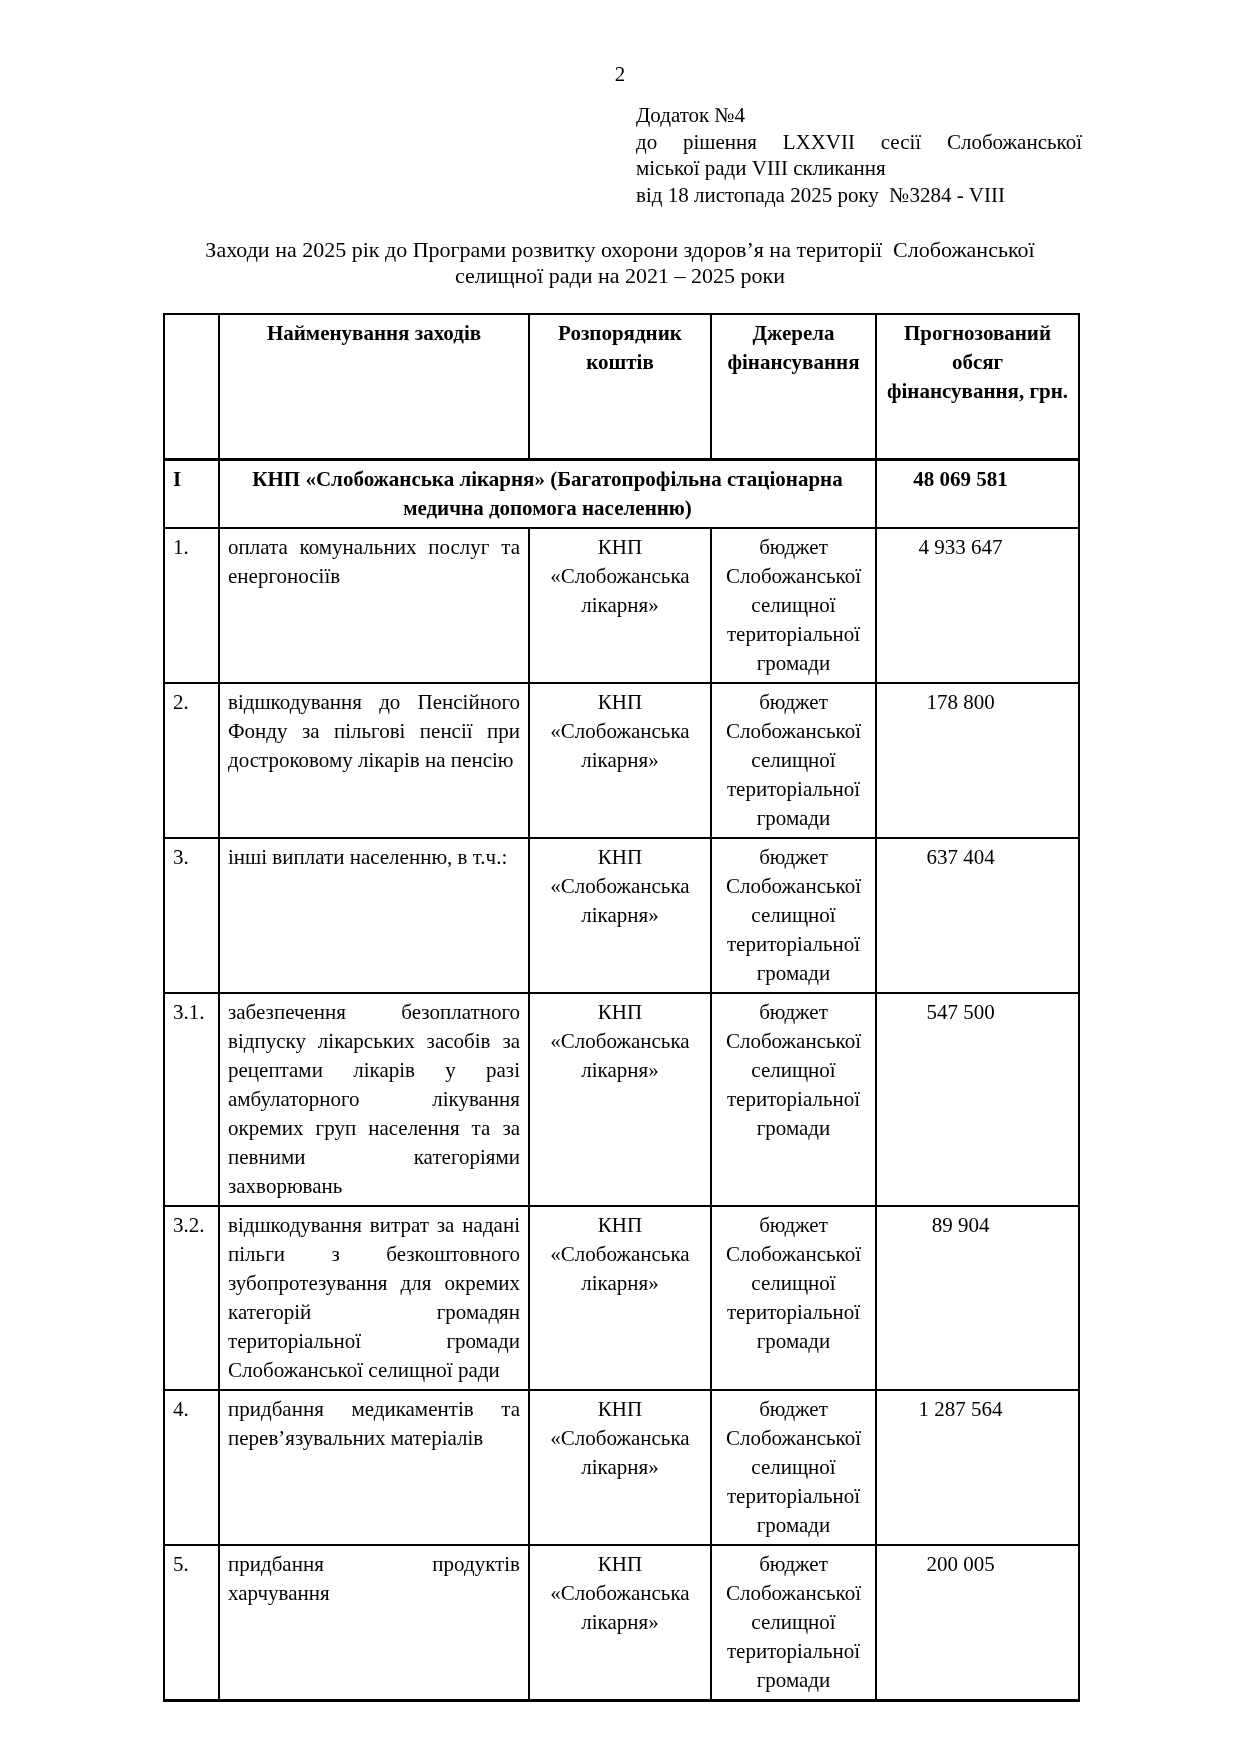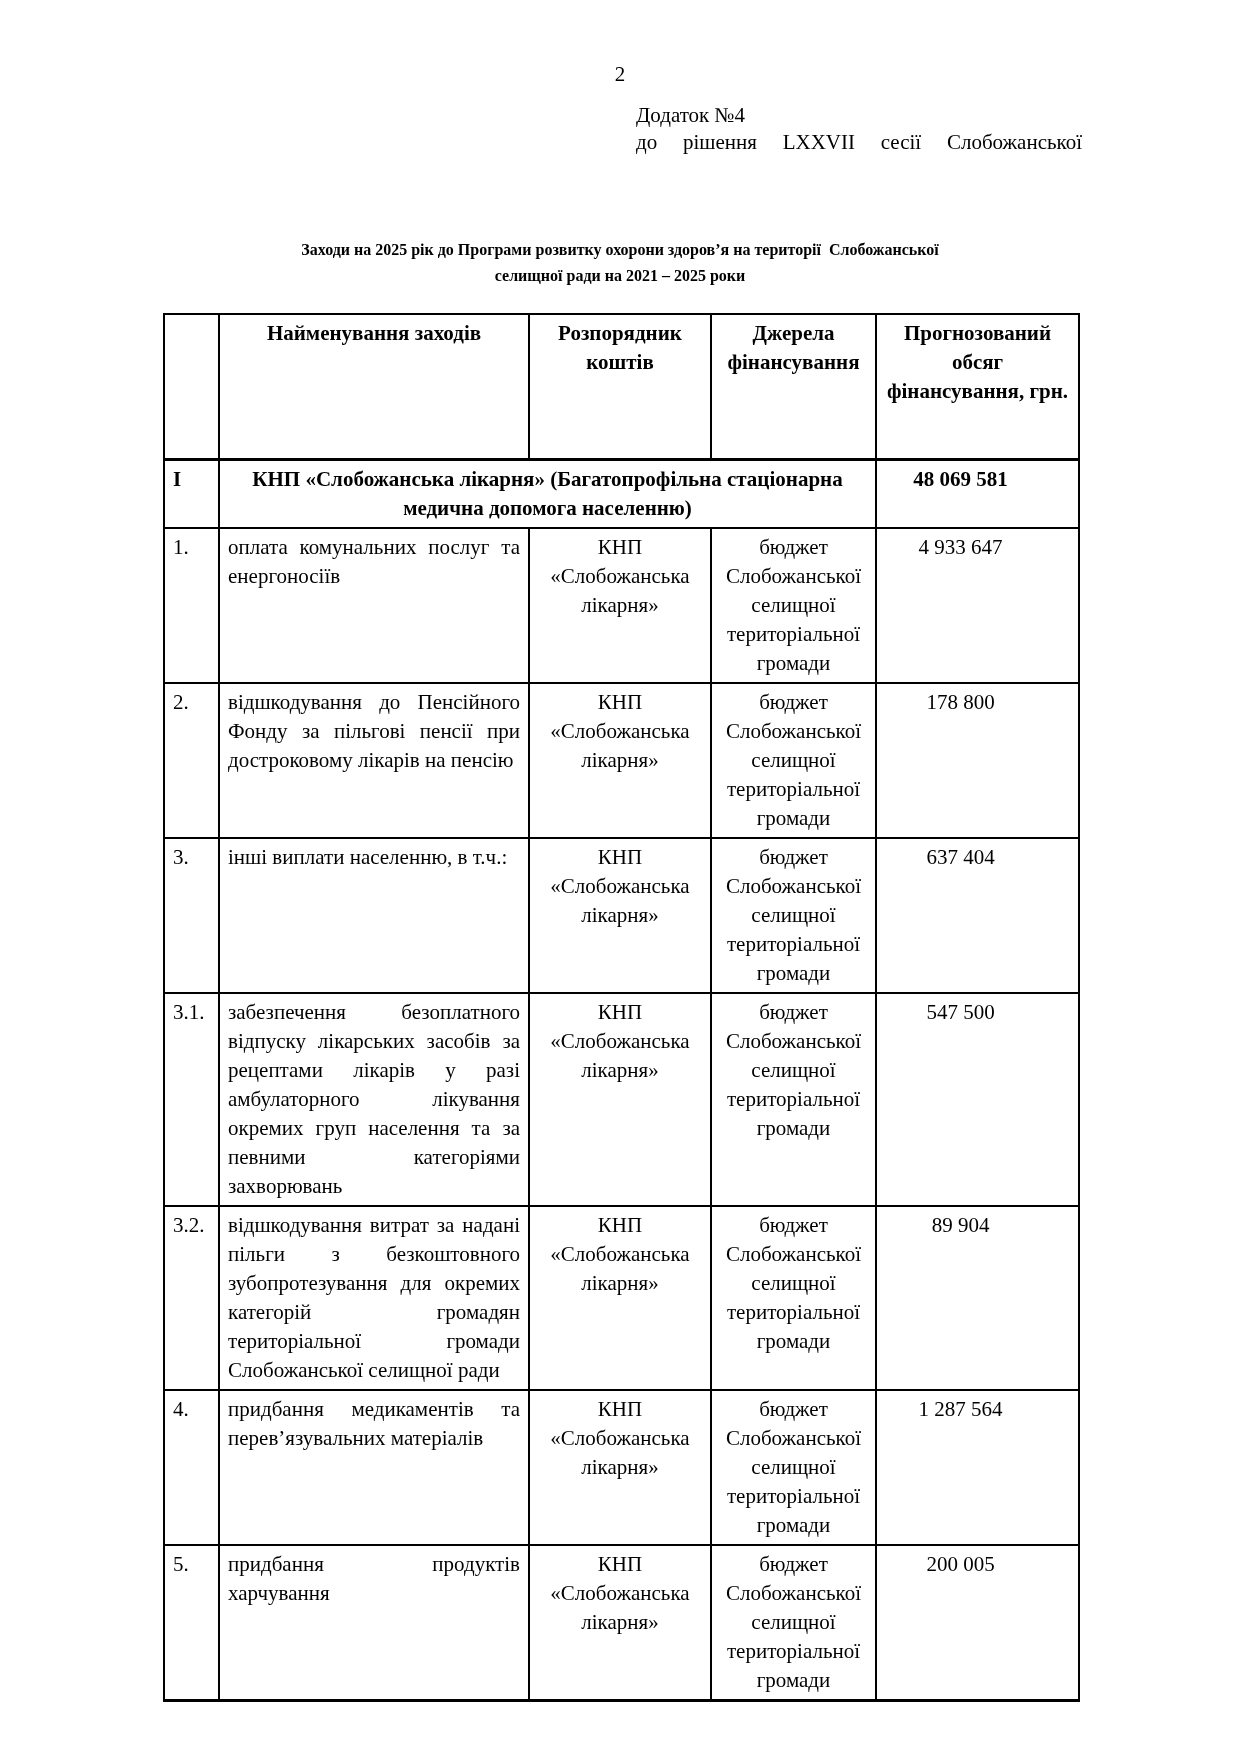--- a/index.html
+++ b/index.html
@@ -34,22 +34,22 @@
   .annex-block .annex-line:nth-child(2) {
     text-align: justify;
     text-align-last: justify;
   }
   .doc-title {
     position: absolute;
     left: 160px;
     top: 237px;
     width: 920px;
     text-align: center;
-    font-weight: bold;
-    font-size: 16px;
+    font-weight: normal;
+    font-size: 22px;
     line-height: 26px;
   }
   .title-line { white-space: pre-wrap; }
   table.measures {
     position: absolute;
     left: 163px;
     top: 313px;
     width: 915px;
     border-collapse: collapse;
     table-layout: fixed;
@@ -108,20 +108,22 @@
   tr.h132  { height: 132px; }
 </style>
 </head>
 <body>
 
 <div class="page-number">2</div>
 
 <div class="annex-block">
   <div class="annex-line">Додаток №4</div>
   <div class="annex-line">до рішення LXXVII сесії Слобожанської</div>
+  <div class="annex-line">міської ради VIII скликання</div>
+  <div class="annex-line">від 18 листопада 2025 року  №3284 - VIII</div>
 </div>
 
 <div class="doc-title">
   <div class="title-line">Заходи на 2025 рік до Програми розвитку охорони здоров’я на території  Слобожанської</div>
   <div class="title-line">селищної ради на 2021 – 2025 роки</div>
 </div>
 
 <table class="measures">
   <colgroup>
     <col class="c-num">

